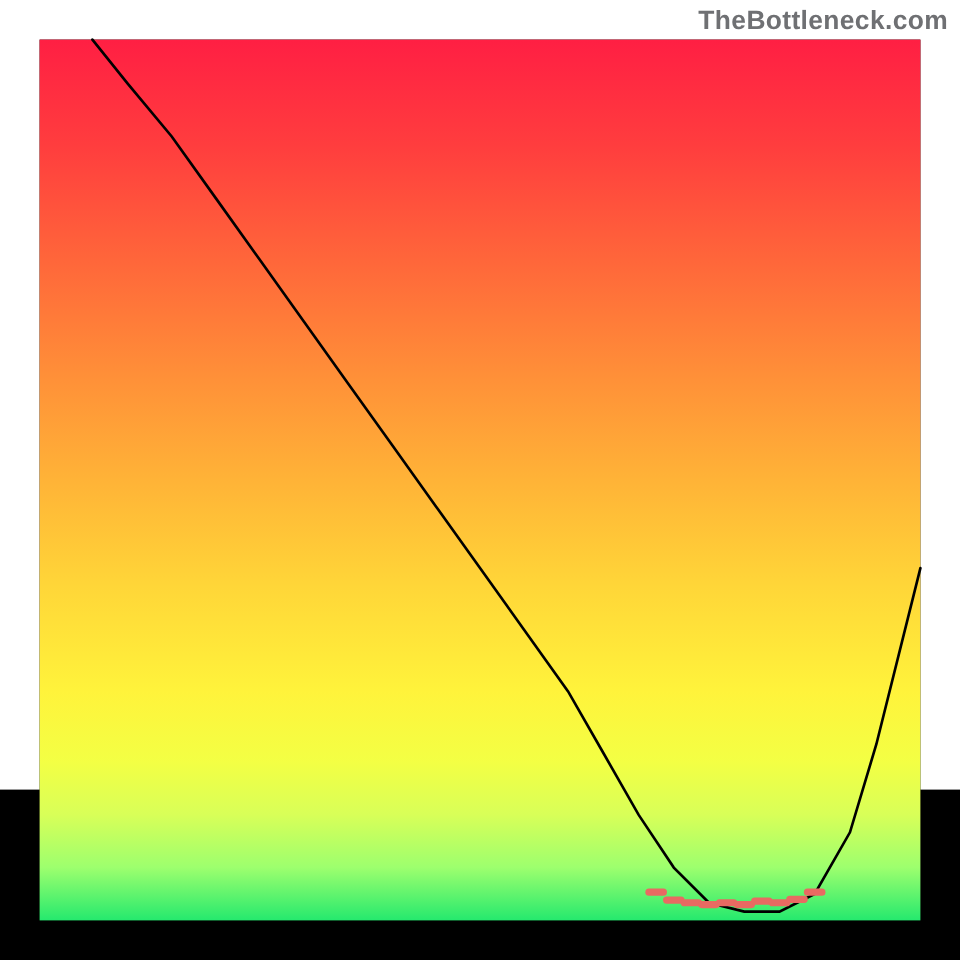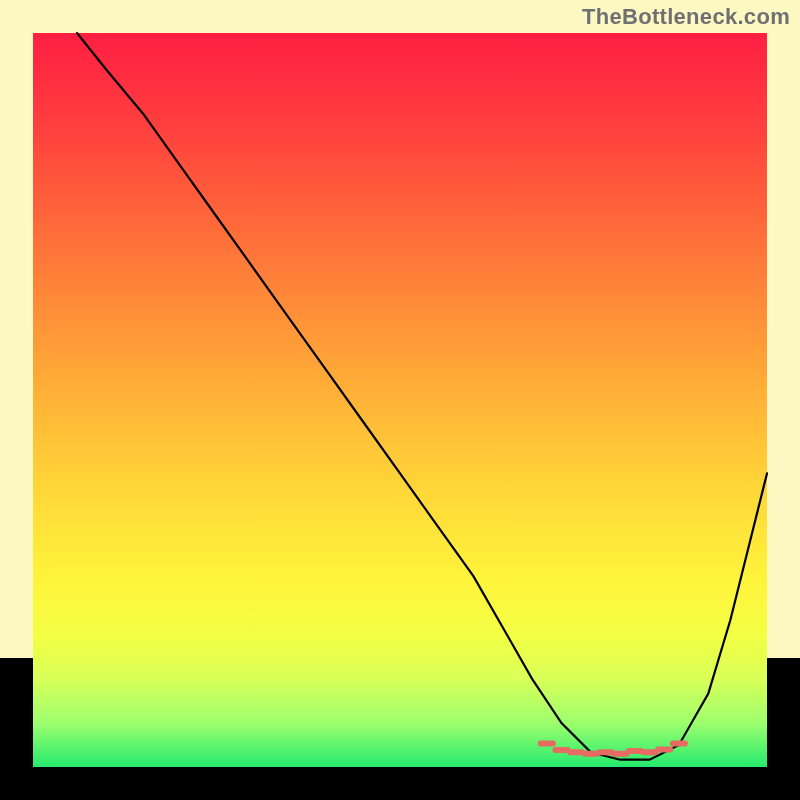--- a/index.html
+++ b/index.html
@@ -8,21 +8,21 @@
     width: 800px;
     height: 800px;
     background: #000;
     overflow: hidden;
     font-family: Arial, Helvetica, sans-serif;
   }
   .frame {
     position: relative;
     width: 800px;
     height: 658px;
-    background: #fef9c3;
+    background: #ffffff;
   }
   .watermark {
     position: absolute;
     top: 4px;
     right: 10px;
     color: #6f7073;
     font-size: 22px;
     font-weight: 700;
     letter-spacing: 0.3px;
     z-index: 10;

